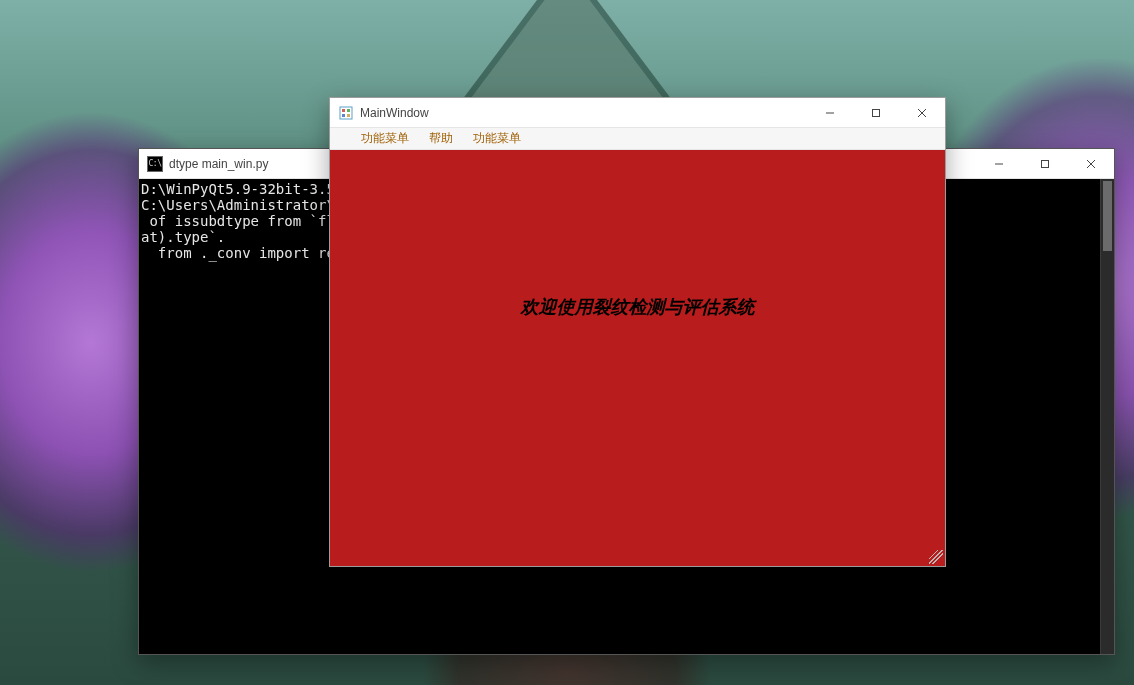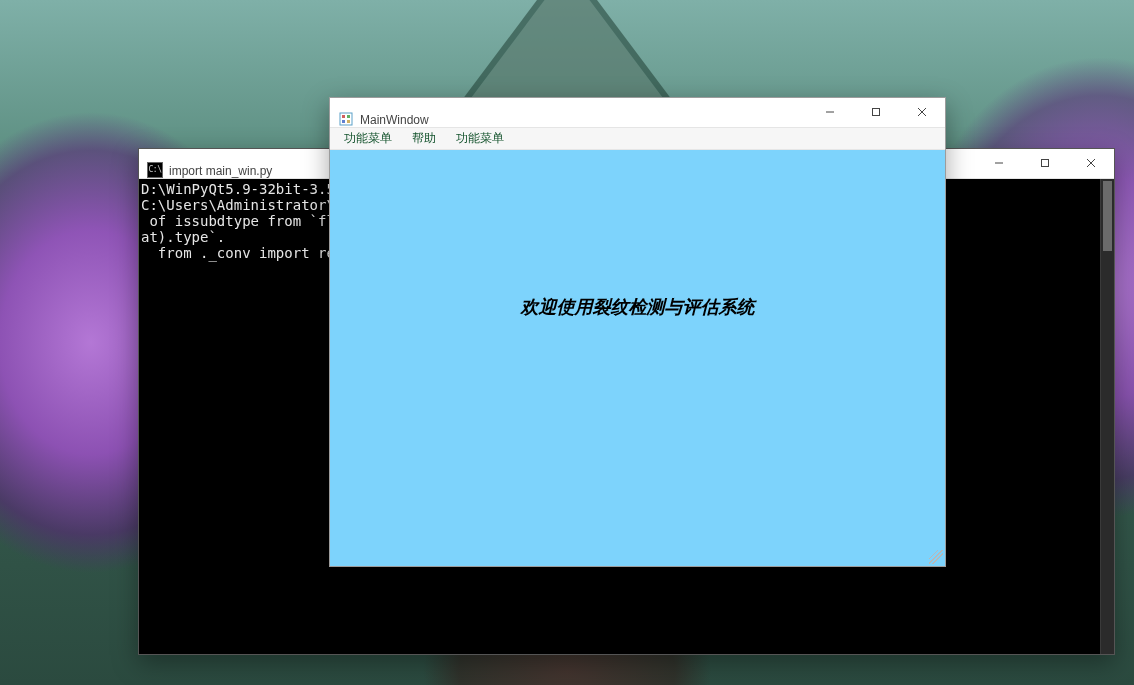--- a/index.html
+++ b/index.html
@@ -36,21 +36,21 @@
   .win {
     position: absolute;
     background: #fff;
     border: 1px solid #a8a8a8;
     box-shadow: 0 8px 24px rgba(0,0,0,0.35);
     display: flex; flex-direction: column;
   }
   .titlebar {
     height: 30px;
     background: #ffffff;
-    display: flex; align-items: flex-end;
+    display: flex; align-items: center;
     border-bottom: 1px solid #e5e5e5;
     user-select: none;
   }
   .titlebar .ti-icon {
     width: 16px; height: 16px; margin: 0 6px 0 8px;
     display:inline-flex; align-items:center; justify-content:center;
     font-size:10px; border:1px solid #555; background:#eee; color:#333;
   }
   .titlebar .ti-title {
     flex: 0 0 auto; font-size: 12px; color: #444;
@@ -100,28 +100,28 @@
     left: 329px; top: 97px; width: 617px; height: 470px;
     z-index: 10;
     border-color:#9c9c9c;
   }
   .mainwin .titlebar .ti-icon.qt {
     background:transparent; border:none; width:16px; height:16px;
     display:flex; align-items:center; justify-content:center;
   }
   .mainwin .menubar {
     height:22px; background:#f6f6f6; display:flex; align-items:center;
-    font-size:12px; color:#14532d; padding-left:4px;
+    font-size:12px; color:#a16207; padding-left:21px;
     border-bottom:1px solid #e6e6e6;
   }
   .mainwin .menubar .menu-item {
     padding: 2px 10px; cursor:default;
   }
   .mainwin .client {
-    flex:1 1 auto; background:#7dd3fc; position:relative;
+    flex:1 1 auto; background:#b91c1c; position:relative;
   }
   .mainwin .welcome {
     position:absolute; left:0; right:0; top:145px;
     text-align:center;
     font-size:18px; font-weight:700; font-style:italic;
     color:#000;
     font-family: "SimSun", "Microsoft YaHei", serif;
   }
   .mainwin .resize-grip {
     position:absolute; right:2px; bottom:2px; width:14px; height:14px;
@@ -130,21 +130,21 @@
   }
 </style>
 </head>
 <body>
 
 <div class="wallpaper"></div>
 
 <div class="win console">
   <div class="titlebar">
     <span class="ti-icon cmd">C:\</span>
-    <span class="ti-title">import  main_win.py</span>
+    <span class="ti-title">dtype  main_win.py</span>
     <span class="ti-spacer"></span>
     <div class="win-btn" title="Minimize">
       <svg viewBox="0 0 10 10">
           <line x1="1" y1="5" x2="9" y2="5" stroke="currentColor" stroke-width="1"></line>
         </svg>
     </div>
     <div class="win-btn" title="Maximize">
       <svg viewBox="0 0 10 10">
           <rect x="1.5" y="1.5" width="7" height="7" fill="none" stroke="currentColor" stroke-width="1"></rect>
         </svg>

